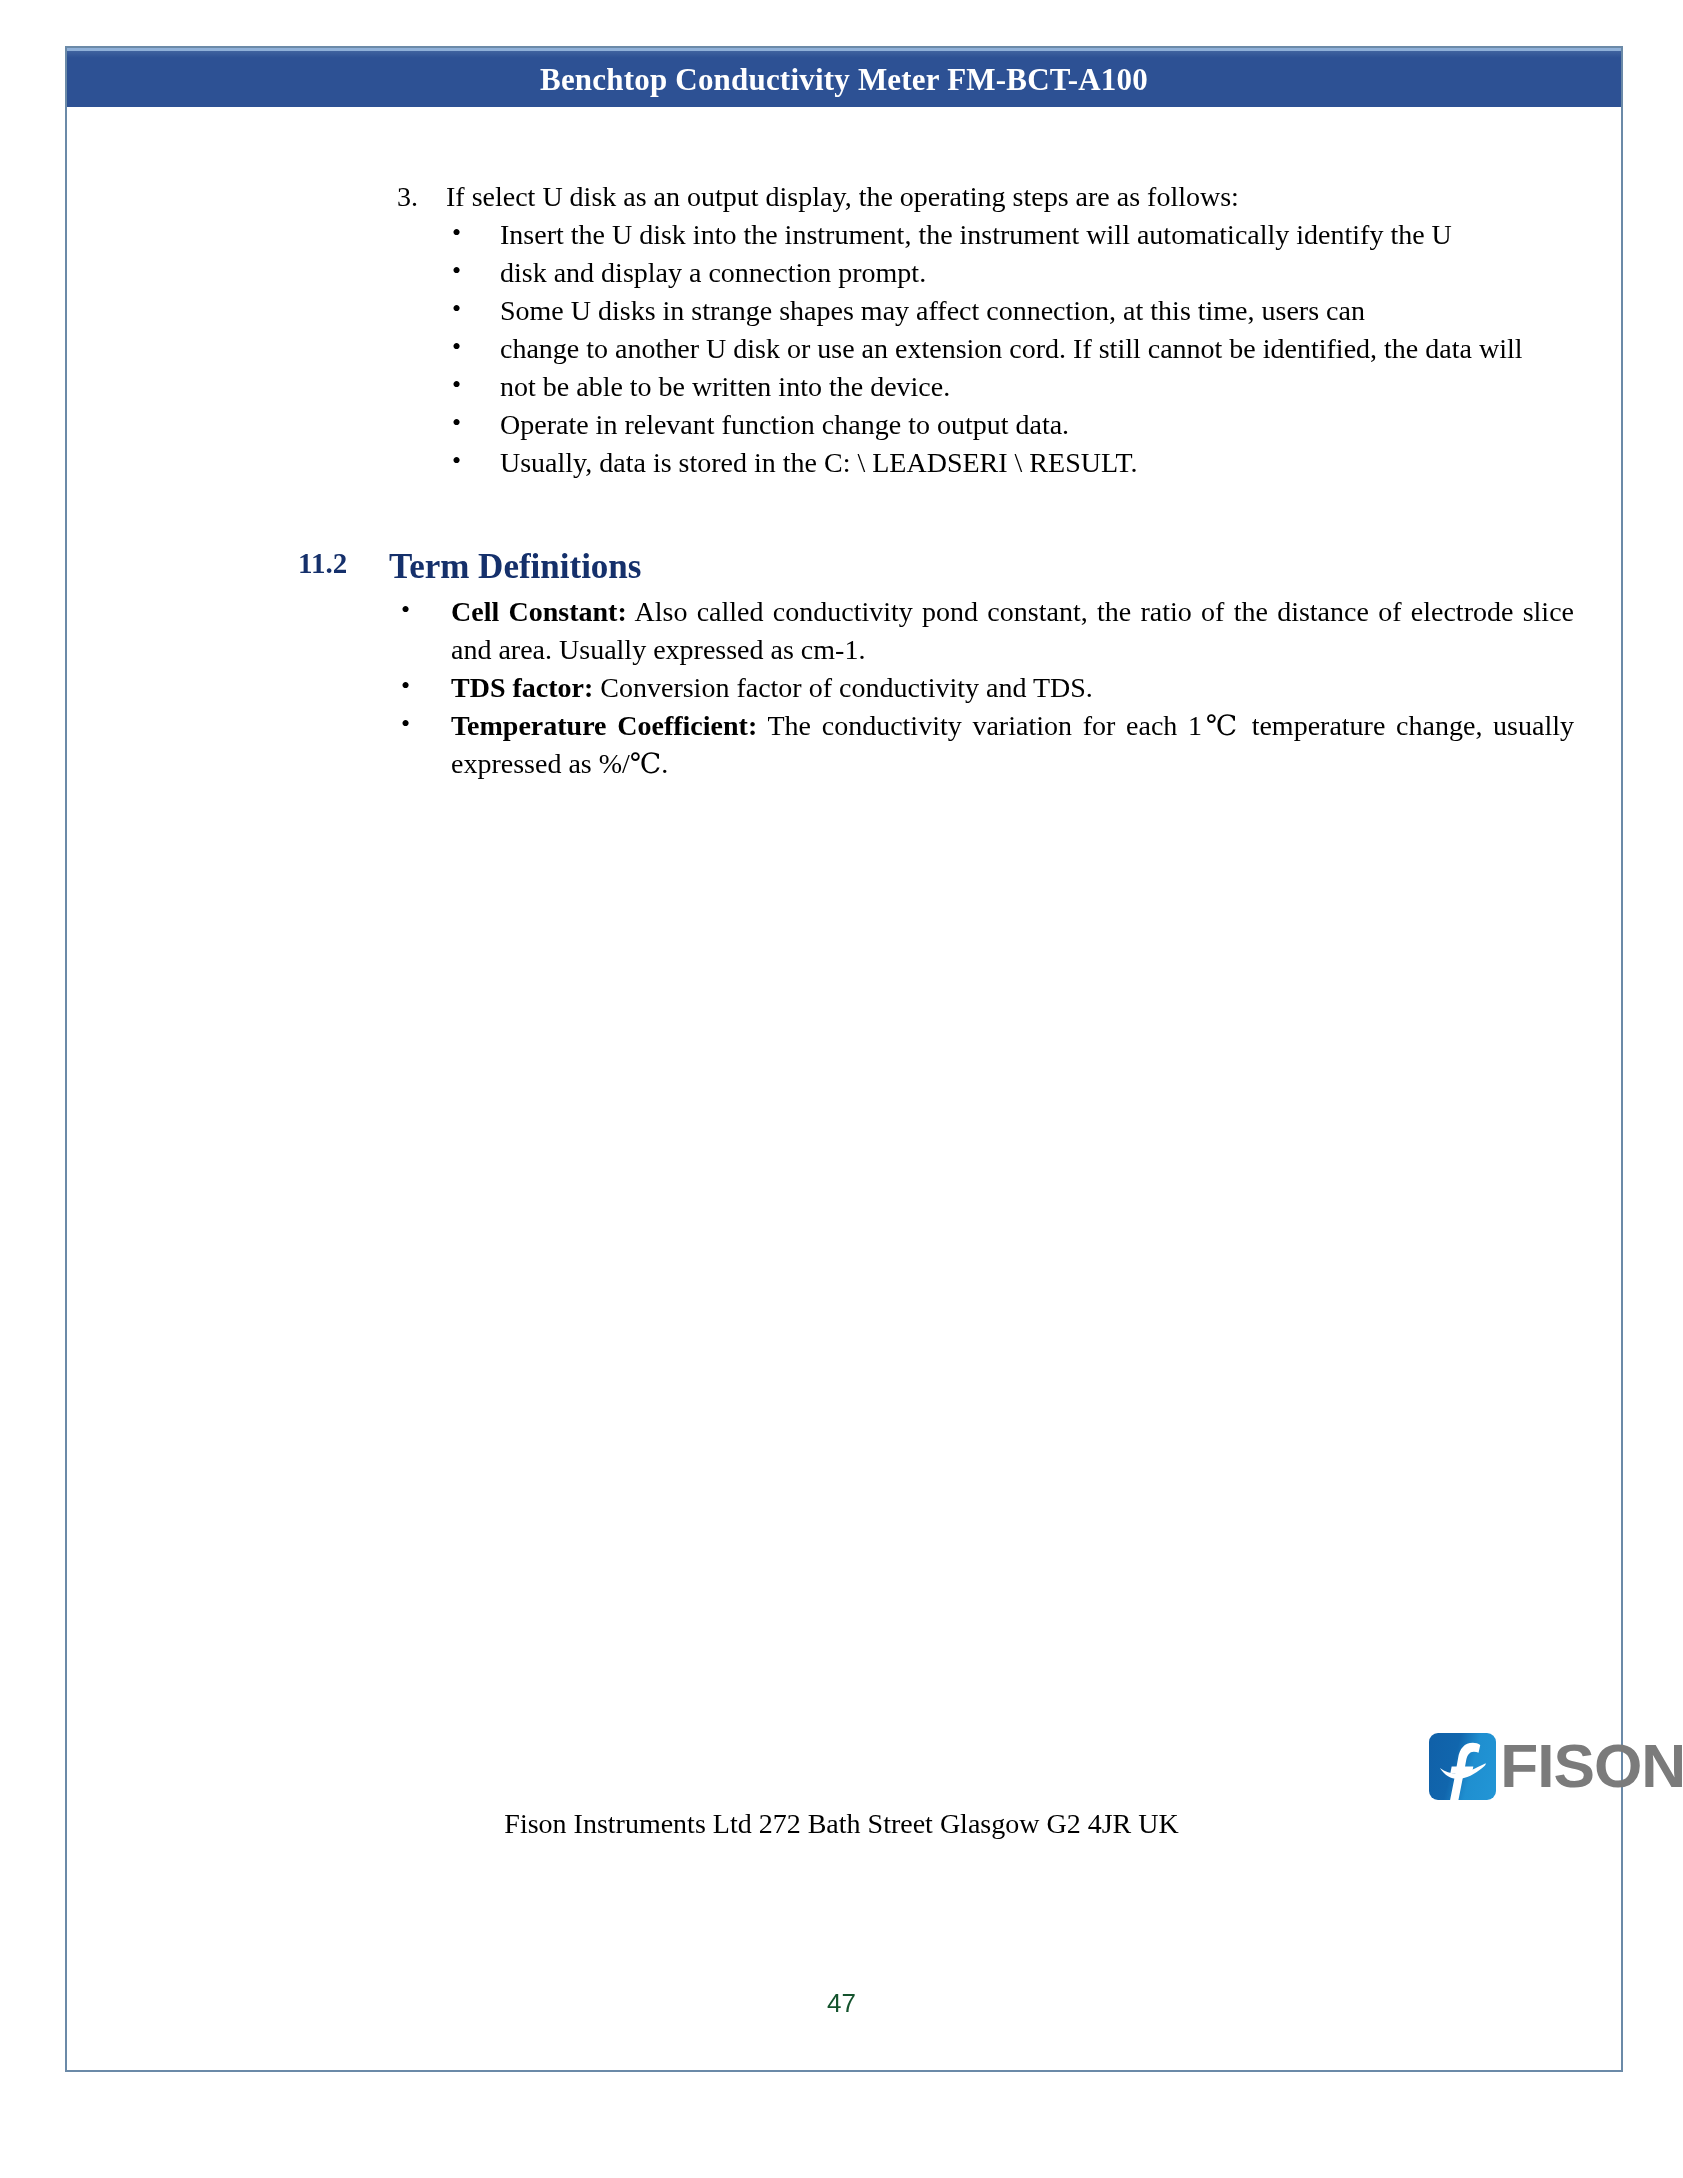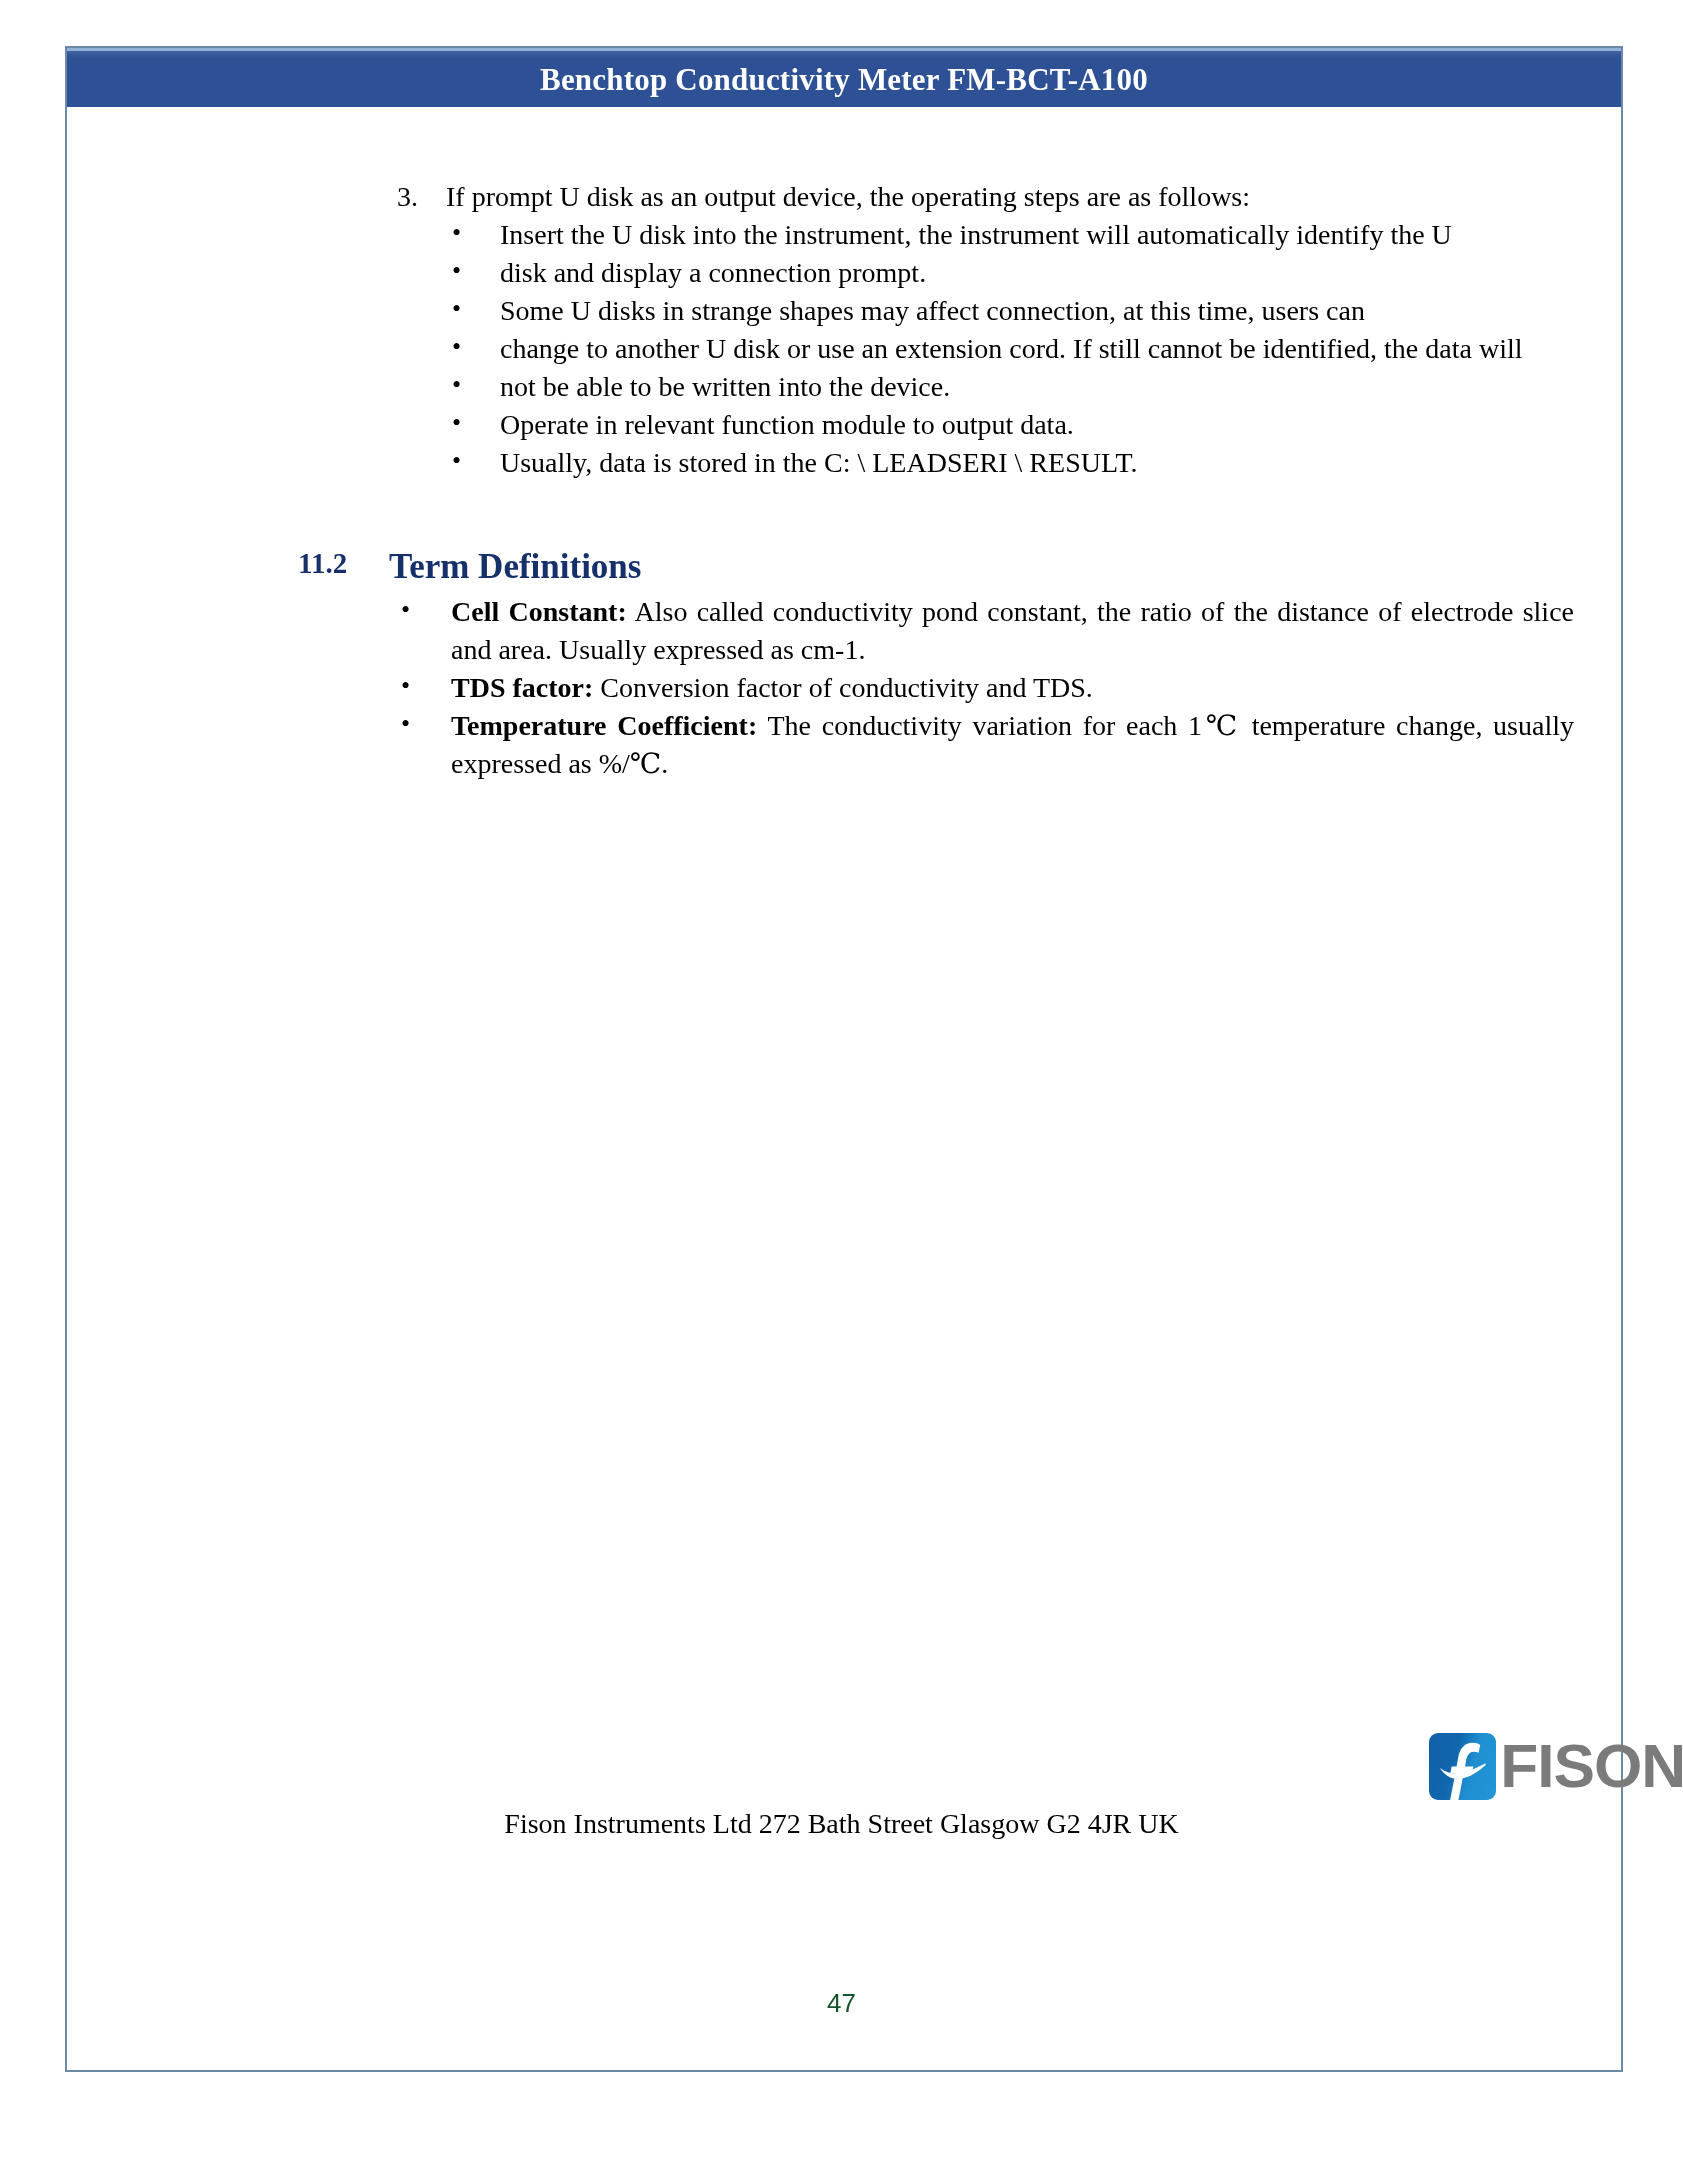--- a/index.html
+++ b/index.html
@@ -239,21 +239,21 @@
   <div class="header-banner">
     <div class="header-title">Benchtop Conductivity Meter FM-BCT-A100</div>
   </div>
 
   <div class="content">
     <div class="text-col">
 
       <ul class="num-list">
         <li class="num-item">
           <span class="num-marker">3.</span>
-          <span>If prompt U disk as an output device, the operating steps are as follows:</span>
+          <span>If select U disk as an output display, the operating steps are as follows:</span>
         </li>
       </ul>
 
       <ul class="bullet-list">
         <li class="bullet-item">
           <span class="bullet-dot">•</span>
           <span>Insert the U disk into the instrument, the instrument will automatically identify the U</span>
         </li>
         <li class="bullet-item nojustify">
           <span class="bullet-dot">•</span>
@@ -266,21 +266,21 @@
         <li class="bullet-item">
           <span class="bullet-dot">•</span>
           <span>change to another U disk or use an extension cord. If still cannot be identified, the data will</span>
         </li>
         <li class="bullet-item nojustify">
           <span class="bullet-dot">•</span>
           <span>not be able to be written into the device.</span>
         </li>
         <li class="bullet-item nojustify">
           <span class="bullet-dot">•</span>
-          <span>Operate in relevant function module to output data.</span>
+          <span>Operate in relevant function change to output data.</span>
         </li>
         <li class="bullet-item nojustify">
           <span class="bullet-dot">•</span>
           <span>Usually, data is stored in the C: \ LEADSERI \ RESULT.</span>
         </li>
       </ul>
 
       <div class="section-head">
         <span class="section-num">11.2</span>
         <span class="section-title">Term Definitions</span>

